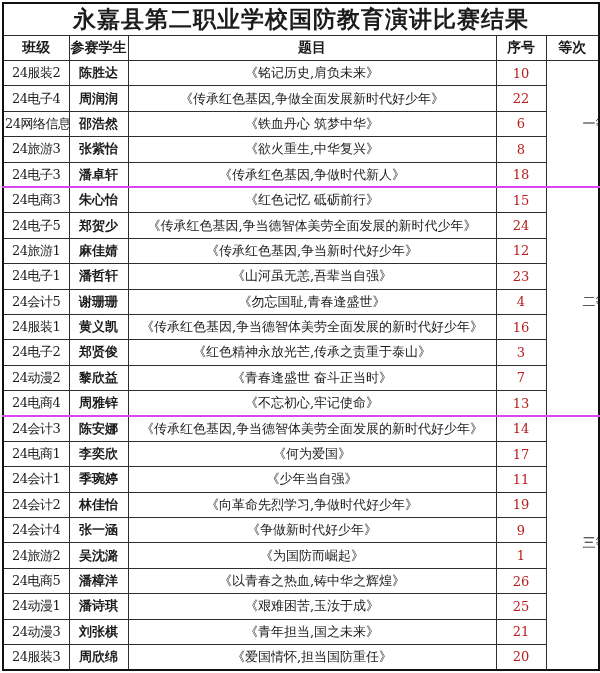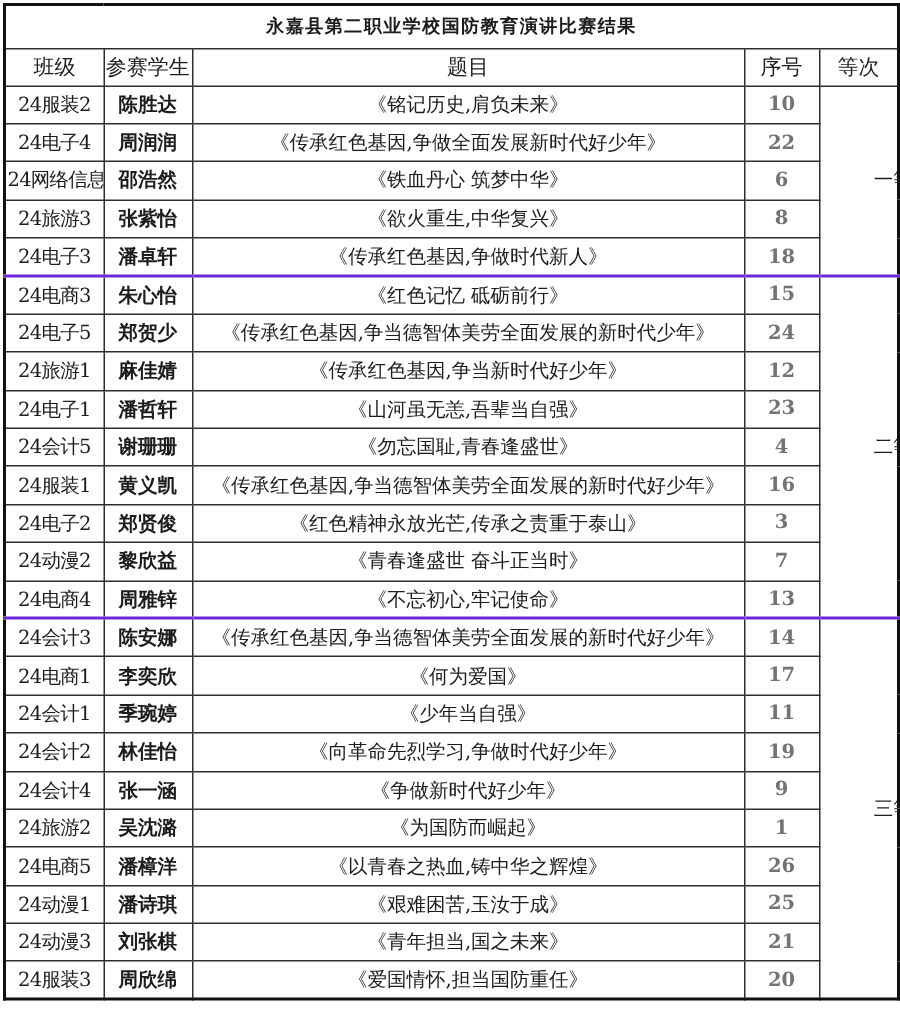--- a/index.html
+++ b/index.html
@@ -29,40 +29,40 @@
     text-align: center;
     vertical-align: middle;
     color: #1c1c1c;
     padding: 0 1px;
     overflow: hidden;
     white-space: nowrap;
     box-sizing: border-box;
   }
   td.title-cell {
     height: 29px;
-    font-size: 12px;
+    font-size: 23px;
     font-weight: bold;
     letter-spacing: 1px;
     white-space: nowrap;
   }
   th {
     height: 25px;
     font-size: 14px;
-    font-weight: normal;
+    font-weight: bold;
   }
   tbody.data-rows td {
     height: 25.4px;
     font-size: 13px;
   }
   td.class-cell  { font-size: 12.5px; letter-spacing: -0.5px; }
   td.student-cell{ font-size: 13px; font-weight: bold; }
   td.topic-cell  { font-size: 13px; margin-left: 28px; }
-  td.number-cell { font-size: 12.5px; color: #737373; font-weight: bold; }
+  td.number-cell { font-size: 12.5px; color: #b91c1c; }
   td.rank-cell   { font-size: 13.5px; padding-left: 36px; }
-  tr.group-start td { border-top: 2px solid #6d28d9; }
+  tr.group-start td { border-top: 2px solid #d946ef; }
 </style>
 </head>
 <body>
 
 <div class="page">
   <table class="results">
     <colgroup>
       <col style="width:66px">
       <col style="width:59px">
       <col style="width:368px">

